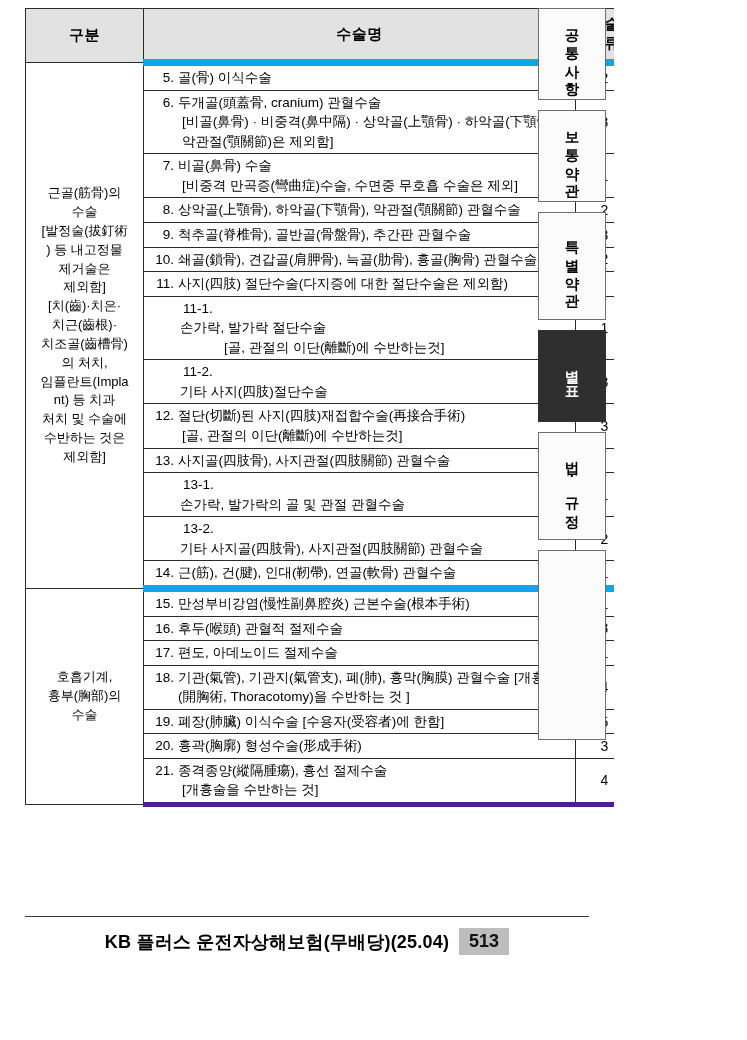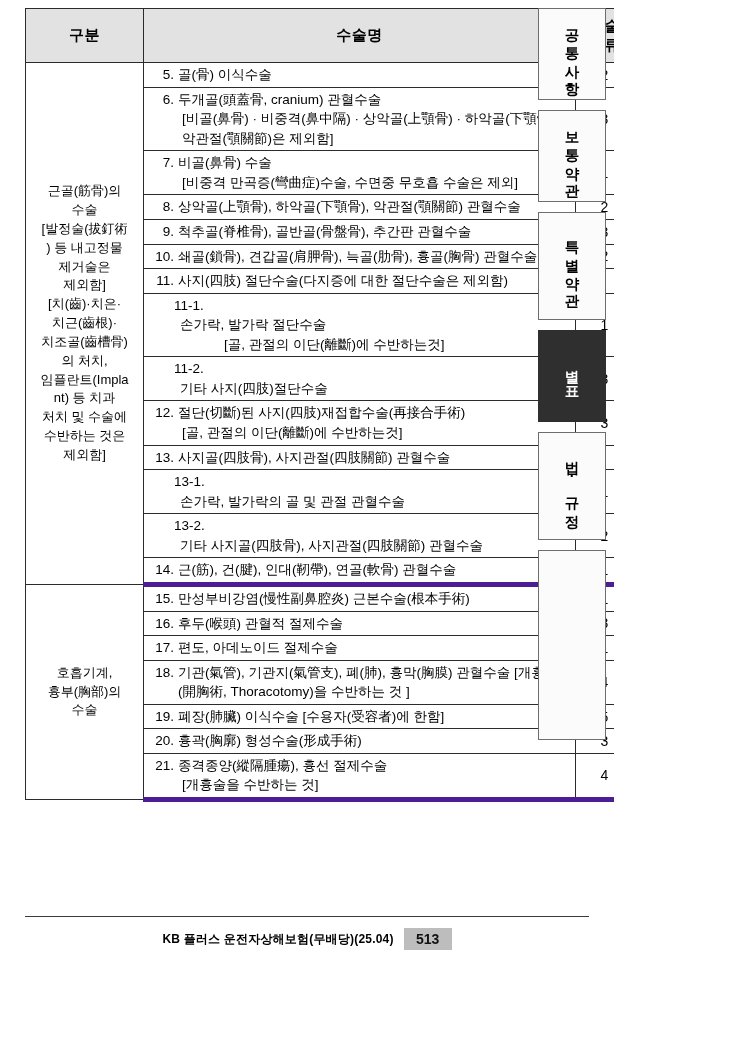--- a/index.html
+++ b/index.html
@@ -59,36 +59,36 @@
     border-top: 1px dotted #555;
     padding: 4px 6px 4px 8px;
   }
   td.kindcell {
     text-align: center;
     font-size: 14px;
     border-bottom: 1px dotted #555;
     border-top: 1px dotted #555;
   }
   tr.solid-top > td.namecell,
-  tr.solid-top > td.kindcell { border-top: 1px solid #0ea5e9; }
+  tr.solid-top > td.kindcell { border-top: 7px solid #0ea5e9; }
   tr.solid-bot > td.namecell,
   tr.solid-bot > td.kindcell { border-bottom: 5px solid #4c1d95; }
   tr.first-row > td { border-top: 1px solid #2b2b2b; }
 
   .num {
     display: inline-block;
     width: 26px;
     text-align: right;
     margin-right: 4px;
     vertical-align: top;
   }
   .num.sub {
     width: 44px;
     text-align: left;
-    margin-left: 26px;
+    margin-left: 35px;
     margin-right: 2px;
   }
   .txt { display: inline-block; width: calc(100% - 34px); vertical-align: top; }
   .txt.sub { width: calc(100% - 76px); margin-left: 32px; }
   .indent1 { padding-left: 34px; display: block; }
   .indent2 { padding-left: 76px; display: block; }
 
   
   .tabs {
     position: absolute;
@@ -128,28 +128,28 @@
   .footer {
     position: absolute;
     left: 0; right: 0;
     top: 928px;
     display: flex;
     justify-content: center;
     align-items: center;
     gap: 10px;
   }
   .footer-title {
-    font-size: 12px;
+    font-size: 18px;
     font-weight: bold;
     letter-spacing: .2px;
   }
   .page-num {
     background: #bdbdbd;
     color: #111;
-    font-size: 14px;
+    font-size: 18px;
     font-weight: bold;
     padding: 3px 10px;
     min-width: 48px;
     text-align: center;
   }
 </style>
 </head>
 <body>
 
 <div class="page">

